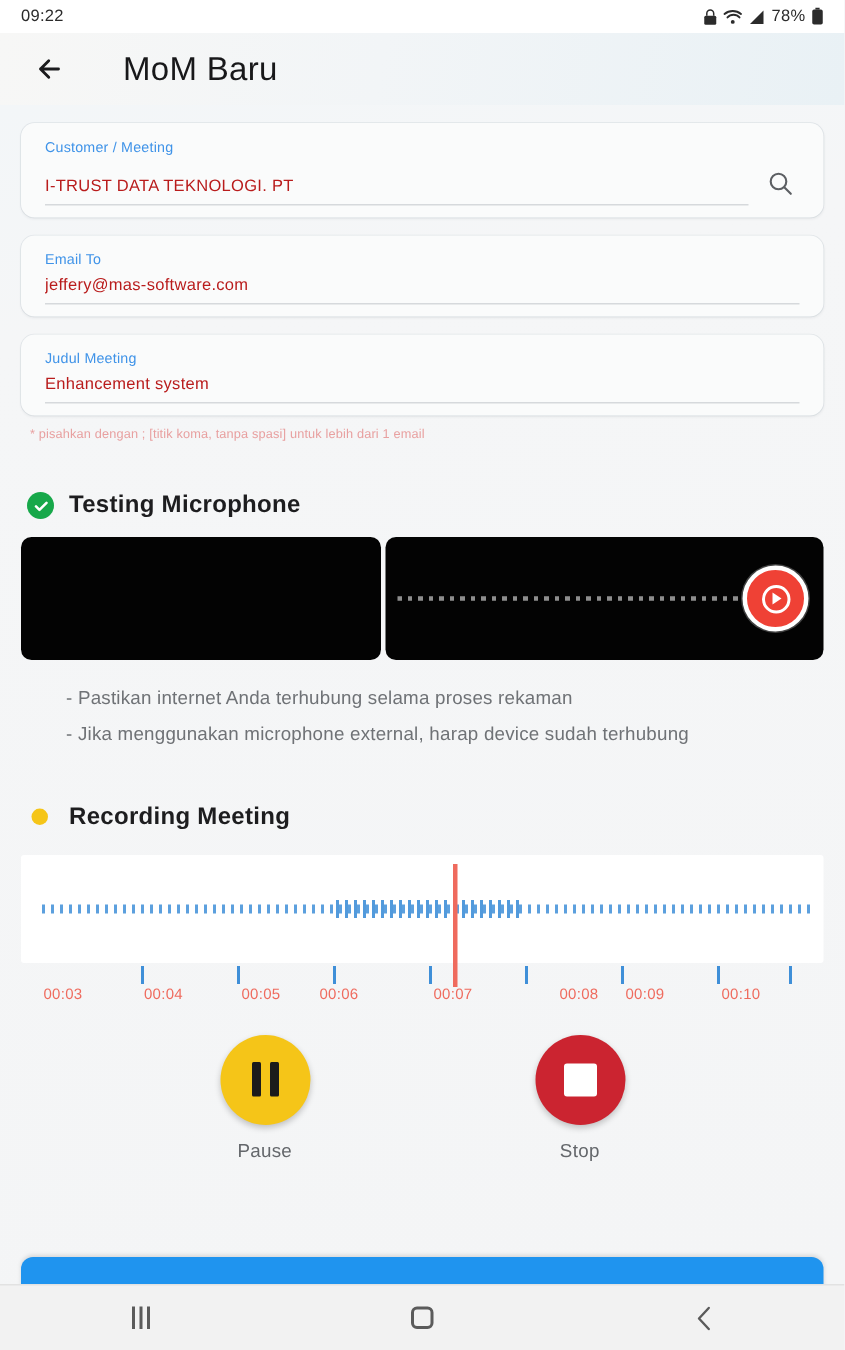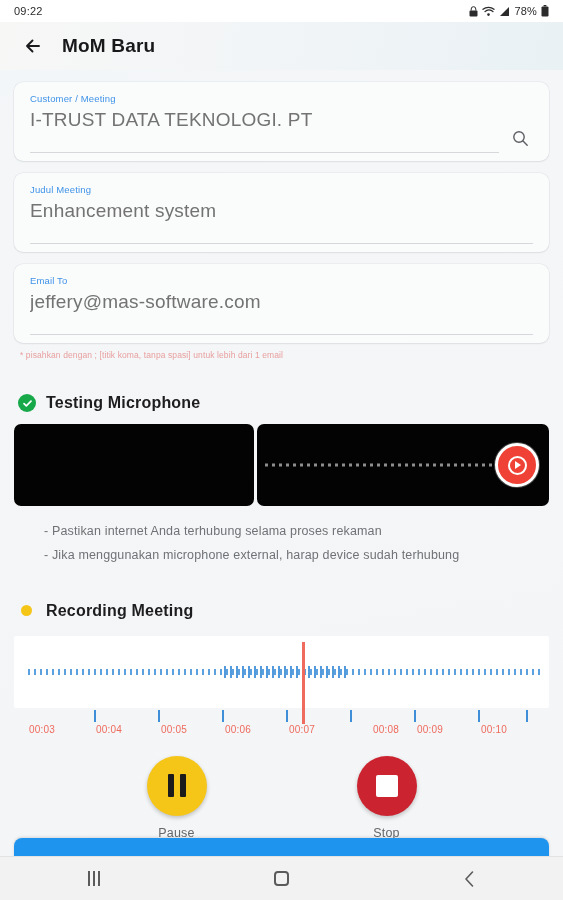--- a/index.html
+++ b/index.html
@@ -24,43 +24,43 @@
   .status-pct { font-size: 11px; color: #2b2b2b; }
 
   
   .appbar {
     flex: 0 0 48px; height: 48px;
     display: flex; align-items: center; gap: 18px;
     padding: 0 22px;
     background: linear-gradient(100deg, #f7f7f6 0%, #f2f5f7 45%, #e9f1f5 100%);
   }
   .back-arrow { width: 22px; height: 22px; cursor: pointer; }
-  .appbar-title { font-size: 19px; font-weight: bold; color: #18181a; letter-spacing: .2px; }
+  .appbar-title { font-size: 22px; font-weight: normal; color: #18181a; letter-spacing: .2px; margin-left: 20px; }
 
   
   .content {
     flex: 1 1 auto; position: relative; overflow: hidden;
     background: linear-gradient(170deg, #f3f6f8 0%, #f5f6f7 18%, #f4f5f6 100%);
     padding: 0 14px;
   }
 
   .card {
     background: #fafbfb;
     border-radius: 9px;
     box-shadow: 0 1px 2px rgba(30,40,60,.07), 0 0 0 .5px rgba(210,216,222,.55);
     padding: 11px 16px 8px 16px;
     margin-top: 12px;
     position: relative;
   }
   .field-label { font-size: 9.5px; color: #3f93e8; letter-spacing: .15px; margin-bottom: 5px; }
   .field-row { display: flex; align-items: flex-end; gap: 8px; }
   .field-value {
     flex: 1 1 auto;
-    font-size: 19px; color: #737373; letter-spacing: .2px;
-    padding-bottom: 21px;
+    font-size: 11px; color: #b91c1c; letter-spacing: .2px;
+    padding-bottom: 6px;
     border-bottom: 1px solid #d6d9dc;
     white-space: nowrap; overflow: hidden;
   }
   .search-btn {
     flex: 0 0 auto; width: 26px; height: 26px;
     display: flex; align-items: center; justify-content: center;
     margin-bottom: 2px; cursor: pointer;
   }
   .hint-text {
     font-size: 8.5px; color: #e8a0a0; letter-spacing: .1px;
@@ -251,30 +251,30 @@
         <span class="search-btn">
           <svg width="17" height="17" viewBox="0 0 17 17">
               <circle cx="7" cy="7" r="5.2" stroke="#5c5f63" stroke-width="1.4" fill="none"></circle>
               <path d="M11 11l4.2 4.2" stroke="#5c5f63" stroke-width="1.4" stroke-linecap="round"></path>
             </svg>
         </span>
       </div>
     </div>
 
     <div class="card">
+      <div class="field-label">Email To</div>
+      <div class="field-row">
+        <div class="field-value">jeffery@mas-software.com</div>
+      </div>
+    </div>
+
+    <div class="card">
       <div class="field-label">Judul Meeting</div>
       <div class="field-row">
         <div class="field-value">Enhancement system</div>
-      </div>
-    </div>
-
-    <div class="card">
-      <div class="field-label">Email To</div>
-      <div class="field-row">
-        <div class="field-value">jeffery@mas-software.com</div>
       </div>
     </div>
     <div class="hint-text">* pisahkan dengan ; [titik koma, tanpa spasi] untuk lebih dari 1 email</div>
 
 
     <div class="section-head">
       <span class="dot-check">
         <svg width="11" height="11" viewBox="0 0 11 11">
             <path d="M2 5.6l2.3 2.3L9 3.2" stroke="#ffffff" stroke-width="1.7" fill="none" stroke-linecap="round" stroke-linejoin="round"></path>
           </svg>
@@ -317,21 +317,21 @@
       <span class="tick" style="left:272px"></span>
       <span class="tick" style="left:336px"></span>
       <span class="tick" style="left:400px"></span>
       <span class="tick" style="left:464px"></span>
       <span class="tick" style="left:512px"></span>
     </div>
     <div class="tlabels">
       <span class="tlabel" style="left:28px">00:03</span>
       <span class="tlabel" style="left:95px">00:04</span>
       <span class="tlabel" style="left:160px">00:05</span>
-      <span class="tlabel" style="left:224px">00:06</span>
+      <span class="tlabel" style="left:212px">00:06</span>
       <span class="tlabel" style="left:288px">00:07</span>
       <span class="tlabel" style="left:372px">00:08</span>
       <span class="tlabel" style="left:416px">00:09</span>
       <span class="tlabel" style="left:480px">00:10</span>
     </div>
 
     <div class="controls">
       <div class="ctl">
         <div class="ctl-circle pause">
           <span class="pause-bars">

